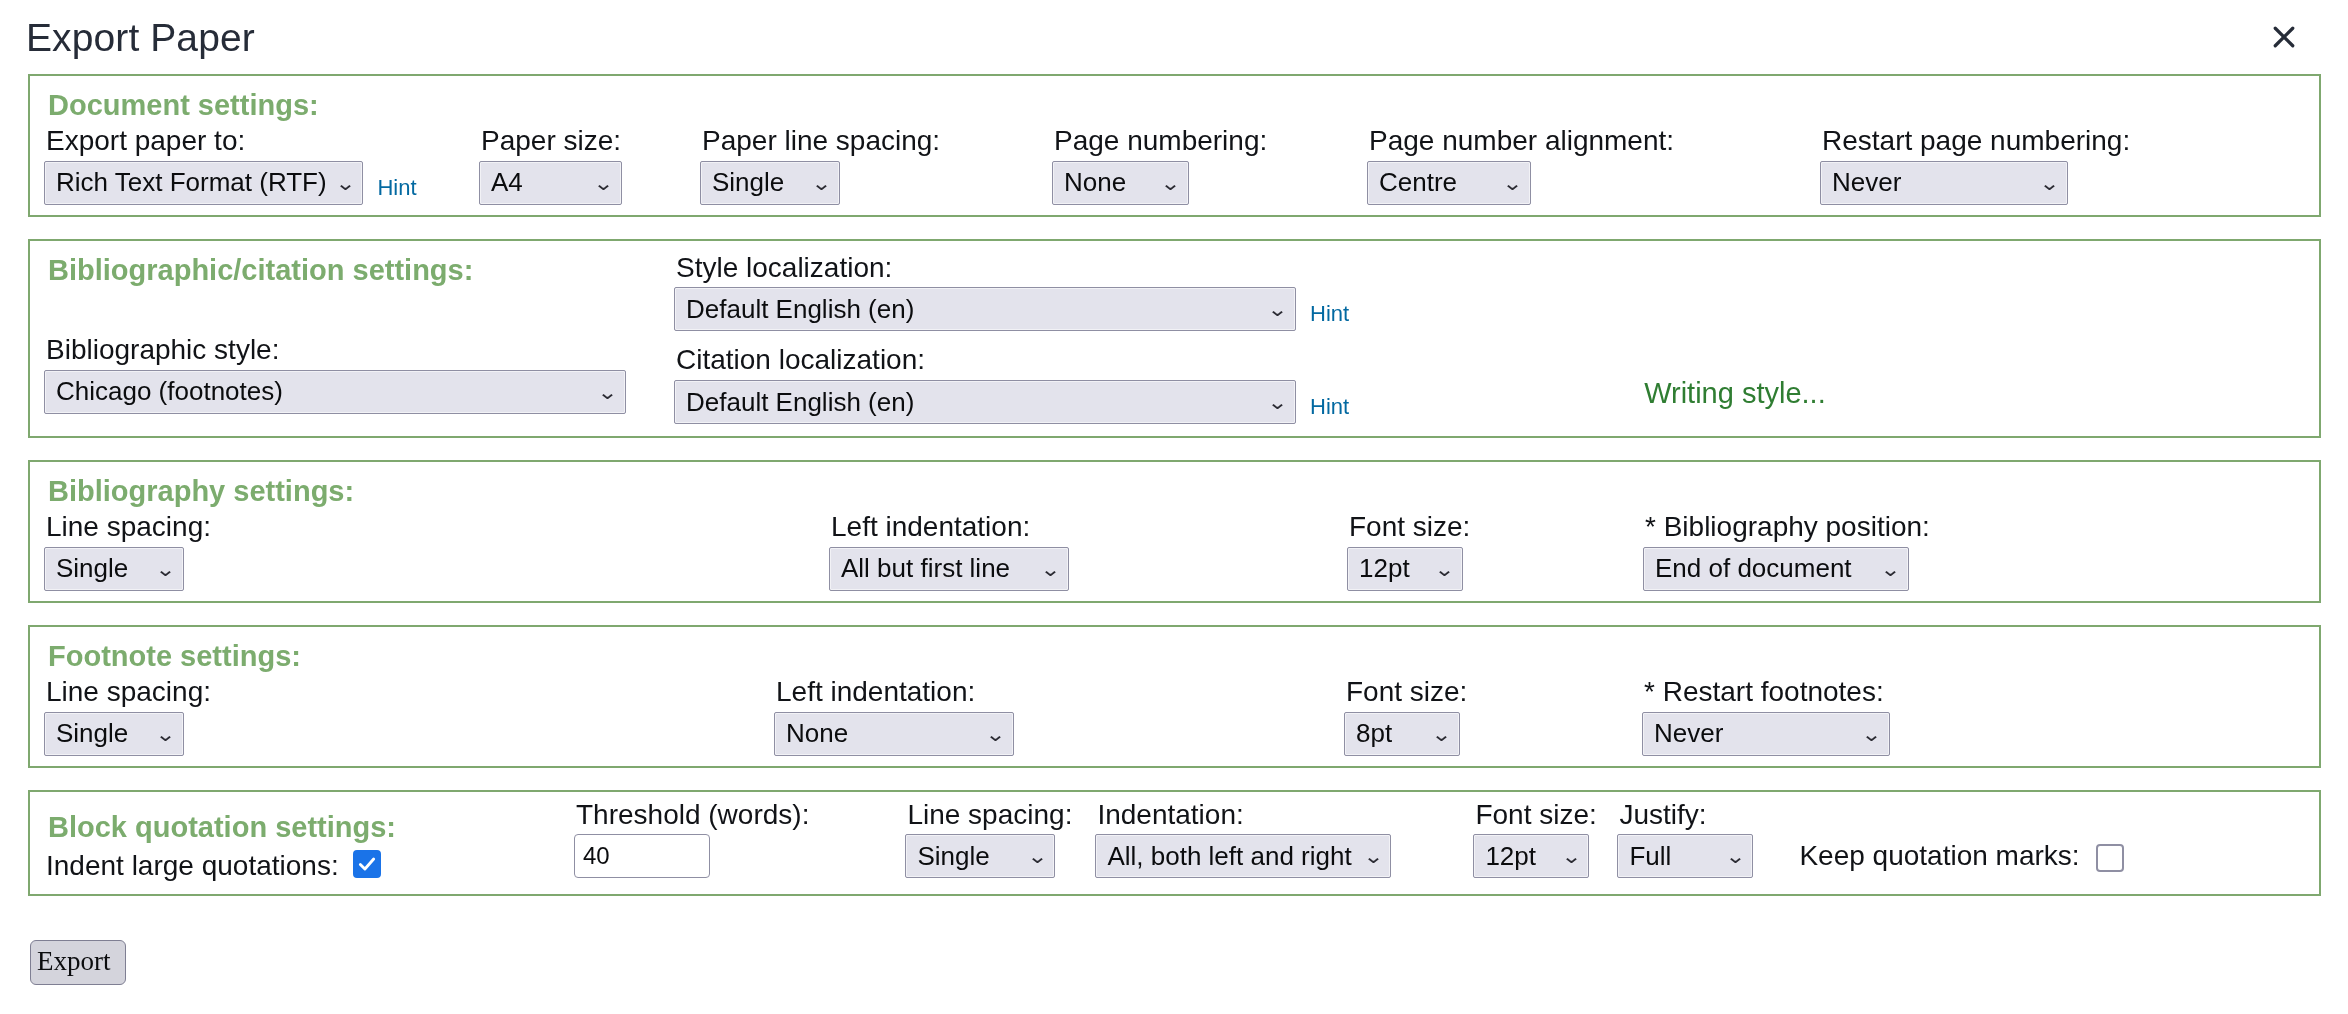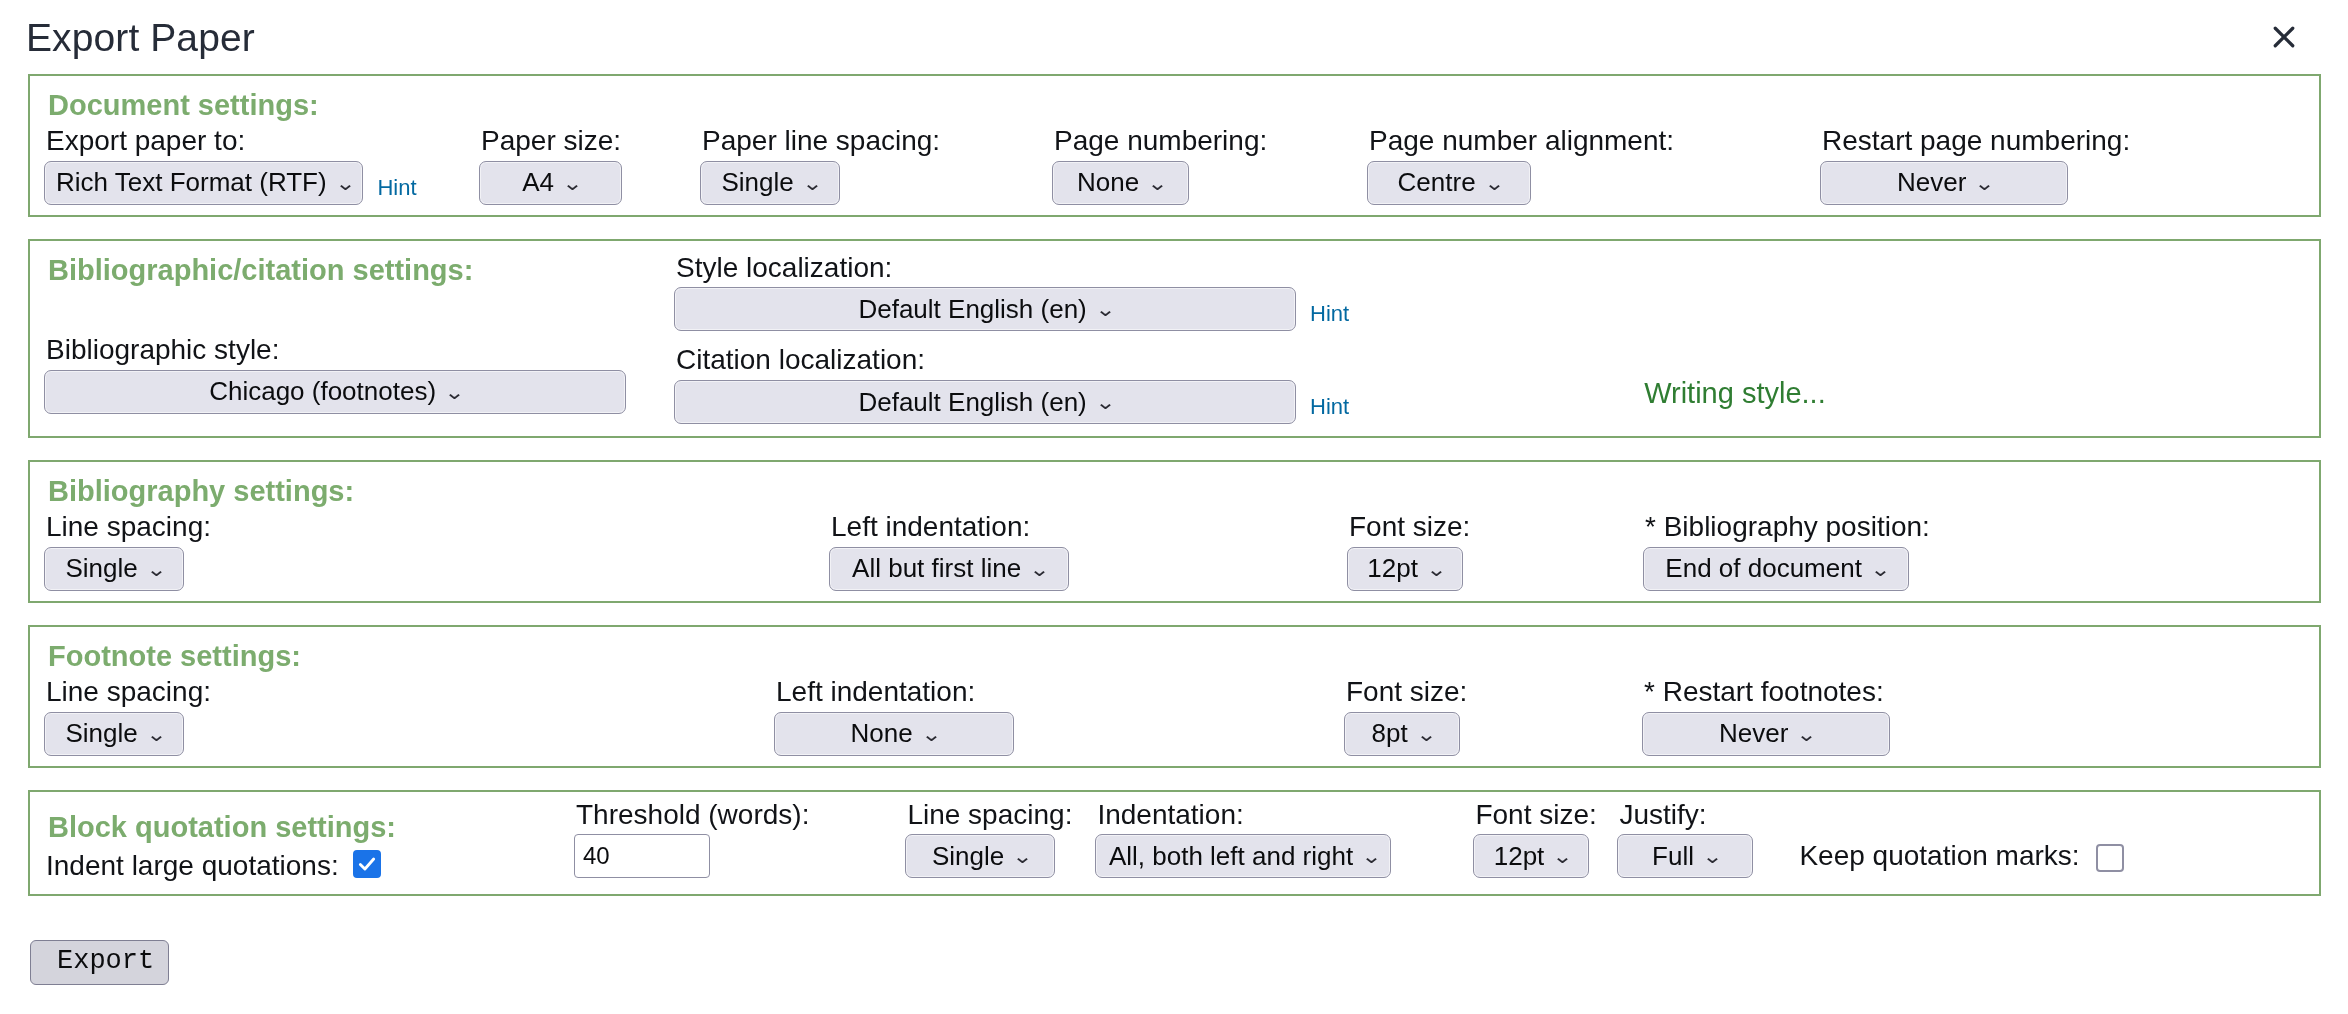--- a/index.html
+++ b/index.html
@@ -85,26 +85,26 @@
     color: #111317;
     white-space: nowrap;
     margin-bottom: 3px;
     padding-left: 2px;
   }
 
   
   .select {
     display: inline-flex;
     align-items: center;
-    justify-content: center;
+    justify-content: space-between;
     box-sizing: border-box;
     height: 44px;
     background: #e3e3ec;
     border: 1px solid #8f8fa3;
-    border-radius: 7px;
+    border-radius: 2px;
     padding: 0 9px 0 11px;
     font-size: 26px;
     color: #0b0c0e;
     cursor: pointer;
     white-space: nowrap;
     box-shadow: inset 0 0 0 1px rgba(255,255,255,0.55);
   }
   .select .caret {
     margin-left: 10px;
     font-size: 20px;
@@ -171,27 +171,27 @@
     font-size: 28px;
     color: #111317;
     white-space: nowrap;
   }
 
   
   .footer {
     padding: 6px 0 0 30px;
   }
   .export-btn {
-    font-family: Liberation Mono, monospace;
+    font-family: Liberation Serif, serif;
     font-size: 27px;
     color: #0b0c0e;
     background: #d4d4dc;
     border: 1px solid #7f7f93;
     border-radius: 6px;
-    padding: 6px 14px 8px 26px;
+    padding: 6px 14px 8px 6px;
     cursor: pointer;
     line-height: 1.05;
   }
 
   
   .gap-doc  > .field + .field { margin-left: 0; }
 </style>
 </head>
 <body>
 

